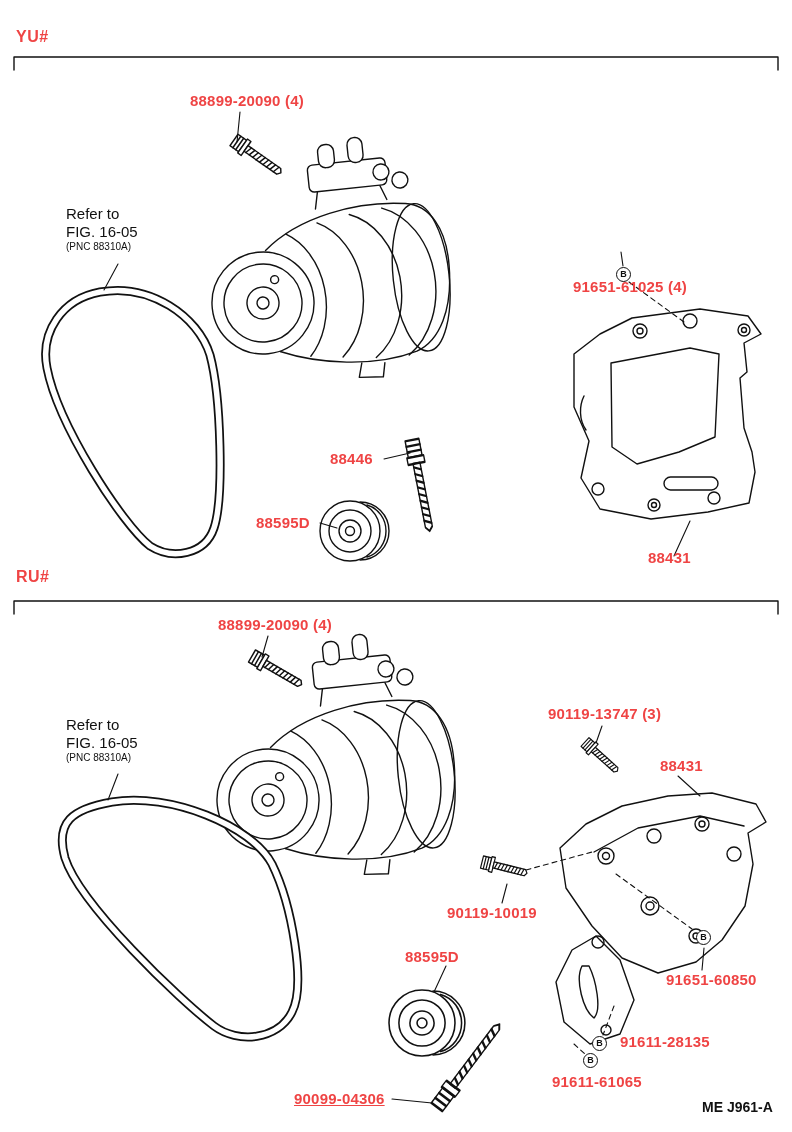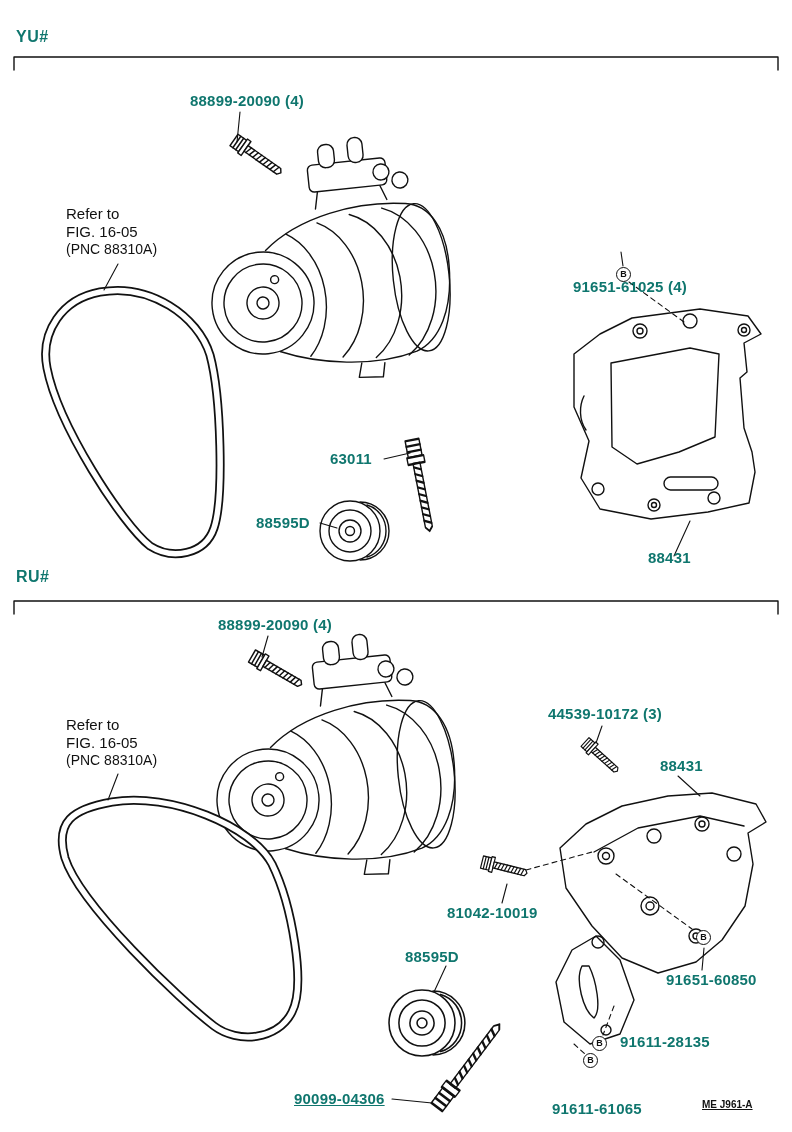--- a/index.html
+++ b/index.html
@@ -4,31 +4,31 @@
 <style>
   * { margin:0; padding:0; box-sizing:border-box; }
   html,body { background:#ffffff; }
   .sheet {
     position:relative; width:792px; height:1132px; background:#ffffff;
     font-family:"Liberation Sans", sans-serif; color:#111111; overflow:hidden;
   }
   .sheet > svg { position:absolute; left:0; top:0; }
   .lbl {
     position:absolute; font-weight:bold; font-size:15px;
-    white-space:nowrap; letter-spacing:0.2px; color:#0f766e;
+    white-space:nowrap; letter-spacing:0.2px; color:#ef4444;
   }
   .hdr { font-size:16px; letter-spacing:0.5px; }
   .refer { position:absolute; line-height:1.2; font-weight:normal; font-size:15px; white-space:nowrap; }
-  .refer .small { font-size:14px; }
+  .refer .small { font-size:10px; }
   .bmark {
     position:absolute; width:15px; height:15px; border:1.5px solid #111; border-radius:50%;
     display:flex; align-items:center; justify-content:center;
     font-size:9px; font-weight:bold; background:#fff; line-height:1;
   }
-  .doccode { position:absolute; font-weight:bold; font-size:10px; white-space:nowrap;text-decoration:underline; }
+  .doccode { position:absolute; font-weight:bold; font-size:14px; white-space:nowrap; }
 </style>
 </head>
 <body>
 
 <div class="sheet">
 
   <svg width="792" height="1132" viewBox="0 0 792 1132">
     <defs>
 
       <g id="compressor">
@@ -194,42 +194,42 @@
   <div class="lbl hdr" style="left:16px; top:28px;">YU#</div>
   <div class="lbl" style="left:190px; top:92px;">88899-20090 (4)</div>
 
   <div class="refer" style="left:66px; top:205px;">
     <div>Refer to</div>
     <div>FIG. 16-05</div>
     <div class="small">(PNC 88310A)</div>
   </div>
 
   <div class="lbl" style="left:573px; top:230px;margin-top:48px;">91651-61025 (4)</div>
-  <div class="lbl" style="left:330px; top:450px;">63011</div>
+  <div class="lbl" style="left:330px; top:450px;">88446</div>
   <div class="lbl" style="left:256px; top:514px;">88595D</div>
   <div class="lbl" style="left:648px; top:549px;">88431</div>
 
   <div class="bmark" style="left:616px; top:267px;">B</div>
 
   <div class="lbl hdr" style="left:16px; top:568px;">RU#</div>
   <div class="lbl" style="left:218px; top:616px;">88899-20090 (4)</div>
 
   <div class="refer" style="left:66px; top:716px;">
     <div>Refer to</div>
     <div>FIG. 16-05</div>
     <div class="small">(PNC 88310A)</div>
   </div>
 
-  <div class="lbl" style="left:548px; top:705px;">44539-10172 (3)</div>
+  <div class="lbl" style="left:548px; top:705px;">90119-13747 (3)</div>
   <div class="lbl" style="left:660px; top:757px;">88431</div>
-  <div class="lbl" style="left:447px; top:904px;">81042-10019</div>
+  <div class="lbl" style="left:447px; top:904px;">90119-10019</div>
   <div class="lbl" style="left:405px; top:948px;">88595D</div>
   <div class="lbl" style="left:658px; top:971px;margin-left:8px;">91651-60850</div>
   <div class="lbl" style="left:620px; top:1033px;">91611-28135</div>
-  <div class="lbl" style="left:552px; top:1073px;margin-top:27px;">91611-61065</div>
+  <div class="lbl" style="left:552px; top:1073px;">91611-61065</div>
   <div class="lbl" style="left:294px; top:1090px;text-decoration:underline;">90099-04306</div>
 
   <div class="bmark" style="left:696px; top:930px;">B</div>
   <div class="bmark" style="left:592px; top:1036px;">B</div>
   <div class="bmark" style="left:583px; top:1053px;">B</div>
 
   <div class="doccode" style="left:702px; top:1099px;">ME J961-A</div>
 
 </div>
 

